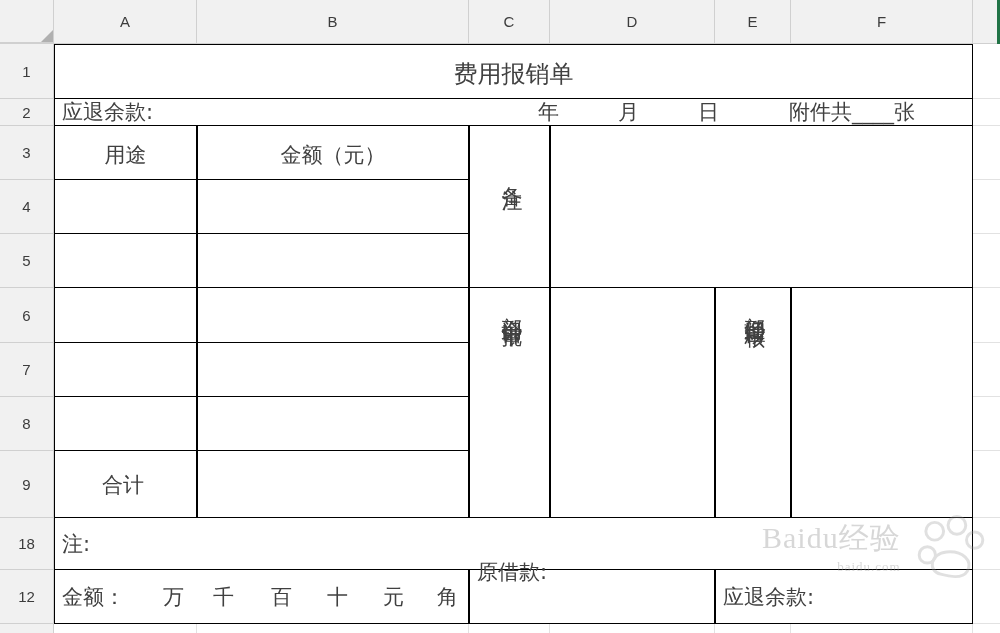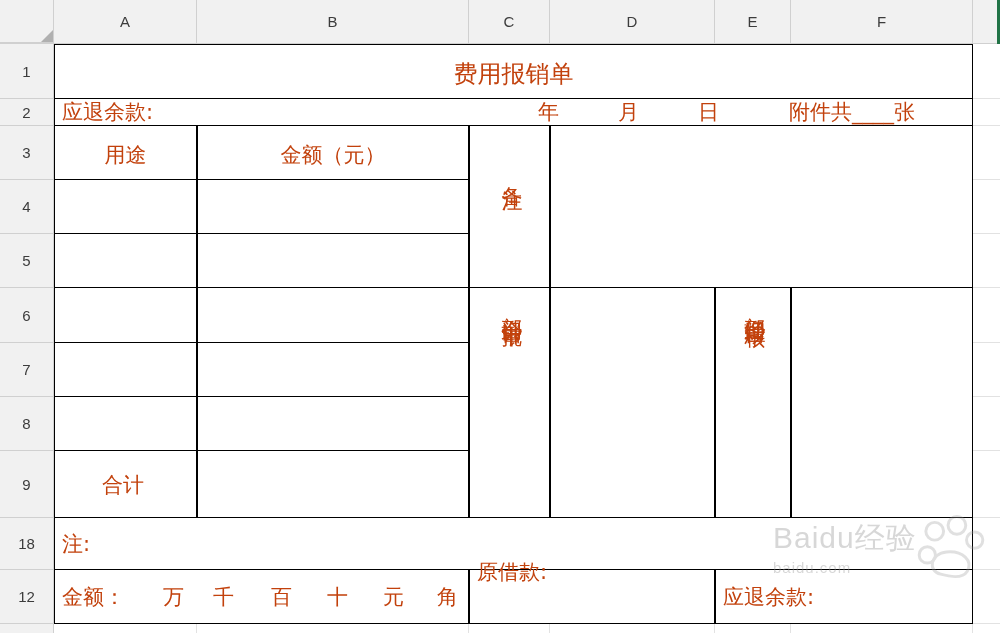--- a/index.html
+++ b/index.html
@@ -111,44 +111,43 @@
     position: absolute;
     box-sizing: border-box;
     border: 1px solid #000;
     background: #ffffff;
   }
   .txt {
     position: absolute;
     box-sizing: border-box;
     white-space: pre;
     font-family: "DejaVu Sans", sans-serif;
-    color: #c2410c;
+    color: #404040;
   }
   .center { text-align: center; }
   .vert {
     writing-mode: vertical-rl;
     text-orientation: upright;
     letter-spacing: 2px;
   }
 
   
   .watermark {
     position: absolute;
     color: rgba(150,150,150,0.38);
     font-size: 30px;
-    font-family: Liberation Sans, sans-serif;
+    font-family: Liberation Serif, serif;
     letter-spacing: 1px;
     pointer-events: none;
-    margin-left: 11px;
   }
   .watermark .sub {
     display: block;
-    font-size: 15px;
+    font-size: 13px;
     letter-spacing: 1px;
-    text-align: left;
+    text-align: right;
   }
   .paw {
     position: absolute;
     pointer-events: none;
     opacity: 0.30;
   }
 </style>
 </head>
 <body>
 

